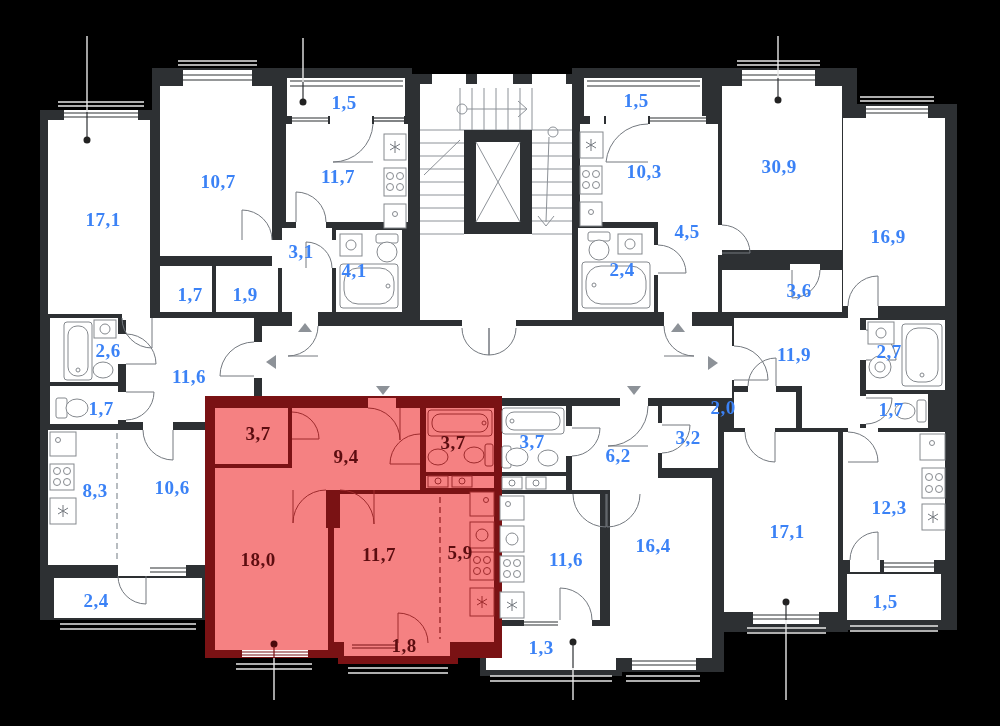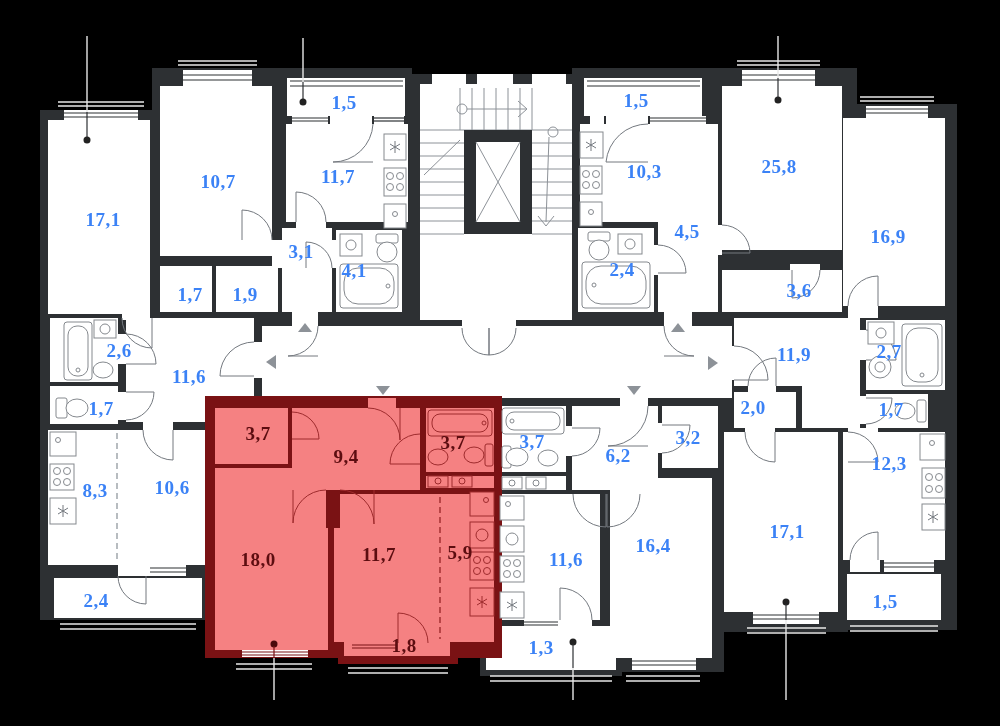--- a/index.html
+++ b/index.html
@@ -551,47 +551,47 @@
 
 <div id="labels">
       <span class="rl" style="left: 103px; top: 220px;">17,1</span>
       <span class="rl" style="left: 218px; top: 182px;">10,7</span>
       <span class="rl" style="left: 344px; top: 103px;">1,5</span>
       <span class="rl" style="left: 338px; top: 177px;">11,7</span>
       <span class="rl" style="left: 301px; top: 252px;">3,1</span>
       <span class="rl" style="left: 354px; top: 271px;">4,1</span>
       <span class="rl" style="left: 190px; top: 295px;">1,7</span>
       <span class="rl" style="left: 245px; top: 295px;">1,9</span>
-      <span class="rl" style="left: 119px; top: 351px;">2,6</span>
+      <span class="rl" style="left: 108px; top: 351px;">2,6</span>
       <span class="rl" style="left: 636px; top: 101px;">1,5</span>
       <span class="rl" style="left: 644px; top: 172px;">10,3</span>
-      <span class="rl" style="left: 779px; top: 167px;">25,8</span>
+      <span class="rl" style="left: 779px; top: 167px;">30,9</span>
       <span class="rl" style="left: 888px; top: 237px;">16,9</span>
       <span class="rl" style="left: 687px; top: 232px;">4,5</span>
       <span class="rl" style="left: 622px; top: 270px;">2,4</span>
       <span class="rl" style="left: 799px; top: 291px;">3,6</span>
       <span class="rl" style="left: 189px; top: 377px;">11,6</span>
       <span class="rl" style="left: 794px; top: 355px;">11,9</span>
       <span class="rl" style="left: 101px; top: 409px;">1,7</span>
       <span class="rl" style="left: 95px; top: 491px;">8,3</span>
       <span class="rl" style="left: 172px; top: 488px;">10,6</span>
       <span class="rl" style="left: 96px; top: 601px;">2,4</span>
       <span class="rl hl" style="left: 258px; top: 434px;">3,7</span>
       <span class="rl hl" style="left: 346px; top: 457px;">9,4</span>
       <span class="rl hl" style="left: 453px; top: 443px;">3,7</span>
       <span class="rl hl" style="left: 258px; top: 560px;">18,0</span>
       <span class="rl hl" style="left: 379px; top: 555px;">11,7</span>
       <span class="rl hl" style="left: 460px; top: 553px;">5,9</span>
       <span class="rl hl" style="left: 404px; top: 646px;">1,8</span>
       <span class="rl" style="left: 532px; top: 442px;">3,7</span>
       <span class="rl" style="left: 618px; top: 456px;">6,2</span>
       <span class="rl" style="left: 688px; top: 438px;">3,2</span>
-      <span class="rl" style="left: 753px; top: 408px;">2,0</span>
+      <span class="rl" style="left: 723px; top: 408px;">2,0</span>
       <span class="rl" style="left: 891px; top: 410px;">1,7</span>
       <span class="rl" style="left: 889px; top: 352px;">2,7</span>
-      <span class="rl" style="left: 889px; top: 464px;">12,3</span>
+      <span class="rl" style="left: 889px; top: 508px;">12,3</span>
       <span class="rl" style="left: 566px; top: 560px;">11,6</span>
       <span class="rl" style="left: 653px; top: 546px;">16,4</span>
       <span class="rl" style="left: 787px; top: 532px;">17,1</span>
       <span class="rl" style="left: 541px; top: 648px;">1,3</span>
       <span class="rl" style="left: 885px; top: 602px;">1,5</span>
     </div>
 </div>
 
 </body></html>

